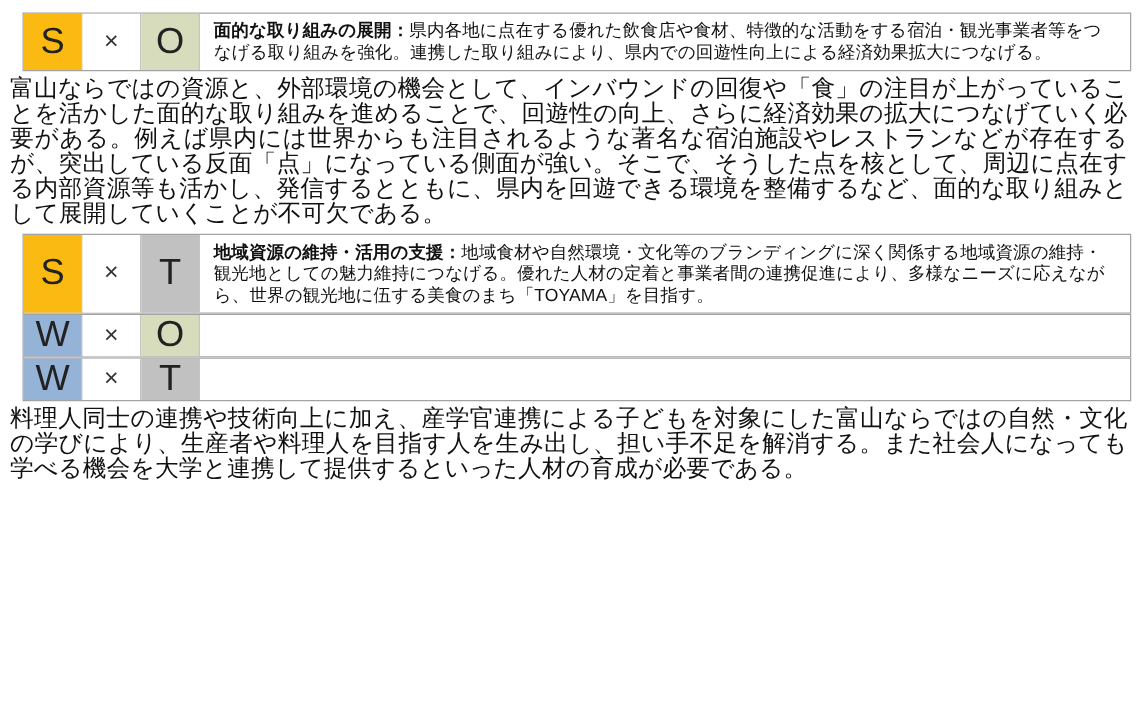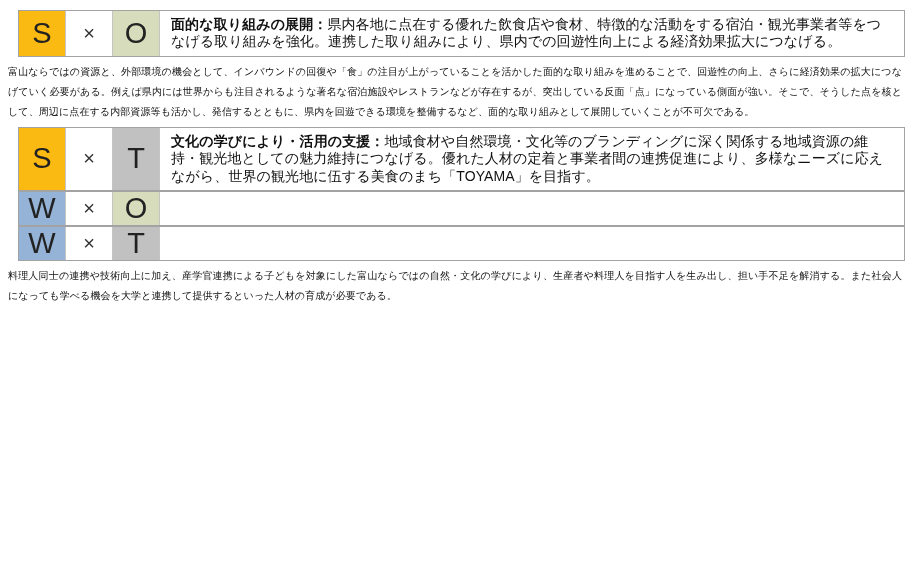--- a/index.html
+++ b/index.html
@@ -34,21 +34,21 @@
     padding:5px 10px 5px 11px;
     font-size:14px;
     line-height:17.4px;
     letter-spacing:0.1px;
   }
   .title{font-weight:bold;}
 
   .para{
     margin:5px 2px 5px 0;
     padding:0 2px 0 3px;
-    font-size:10px;
+    font-size:19px;
     line-height:20px;
     letter-spacing:0.1px;
     text-align:justify;
   }
 </style>
 </head>
 <body>
 
 <div class="page">
 
@@ -61,21 +61,21 @@
     <div class="block-text"><span class="title">面的な取り組みの展開：</span><span>県内各地に点在する優れた飲食店や食材、特徴的な活動をする宿泊・観光事業者等をつなげる取り組みを強化。連携した取り組みにより、県内での回遊性向上による経済効果拡大につなげる。</span></div>
   </div>
   <p class="para">富山ならではの資源と、外部環境の機会として、インバウンドの回復や「食」の注目が上がっていることを活かした面的な取り組みを進めることで、回遊性の向上、さらに経済効果の拡大につなげていく必要がある。例えば県内には世界からも注目されるような著名な宿泊施設やレストランなどが存在するが、突出している反面「点」になっている側面が強い。そこで、そうした点を核として、周辺に点在する内部資源等も活かし、発信するとともに、県内を回遊できる環境を整備するなど、面的な取り組みとして展開していくことが不可欠である。</p>
 
   <div class="block">
     <div class="cells">
       <div class="cell" style="background-color: rgb(251, 186, 18);">S</div>
       <div class="cell cross">×</div>
       <div class="cell" style="background-color: rgb(193, 193, 193);">T</div>
     </div>
-    <div class="block-text"><span class="title">文化の学びにより・活用の支援：</span><span>地域食材や自然環境・文化等のブランディングに深く関係する地域資源の維持・観光地としての魅力維持につなげる。優れた人材の定着と事業者間の連携促進により、多様なニーズに応えながら、世界の観光地に伍する美食のまち「TOYAMA」を目指す。</span></div>
+    <div class="block-text"><span class="title">地域資源の維持・活用の支援：</span><span>地域食材や自然環境・文化等のブランディングに深く関係する地域資源の維持・観光地としての魅力維持につなげる。優れた人材の定着と事業者間の連携促進により、多様なニーズに応えながら、世界の観光地に伍する美食のまち「TOYAMA」を目指す。</span></div>
   </div>
 
   <div class="block">
     <div class="cells">
       <div class="cell" style="background-color: rgb(149, 179, 215);">W</div>
       <div class="cell cross">×</div>
       <div class="cell" style="background-color: rgb(214, 220, 188);">O</div>
     </div>
   </div>
 

